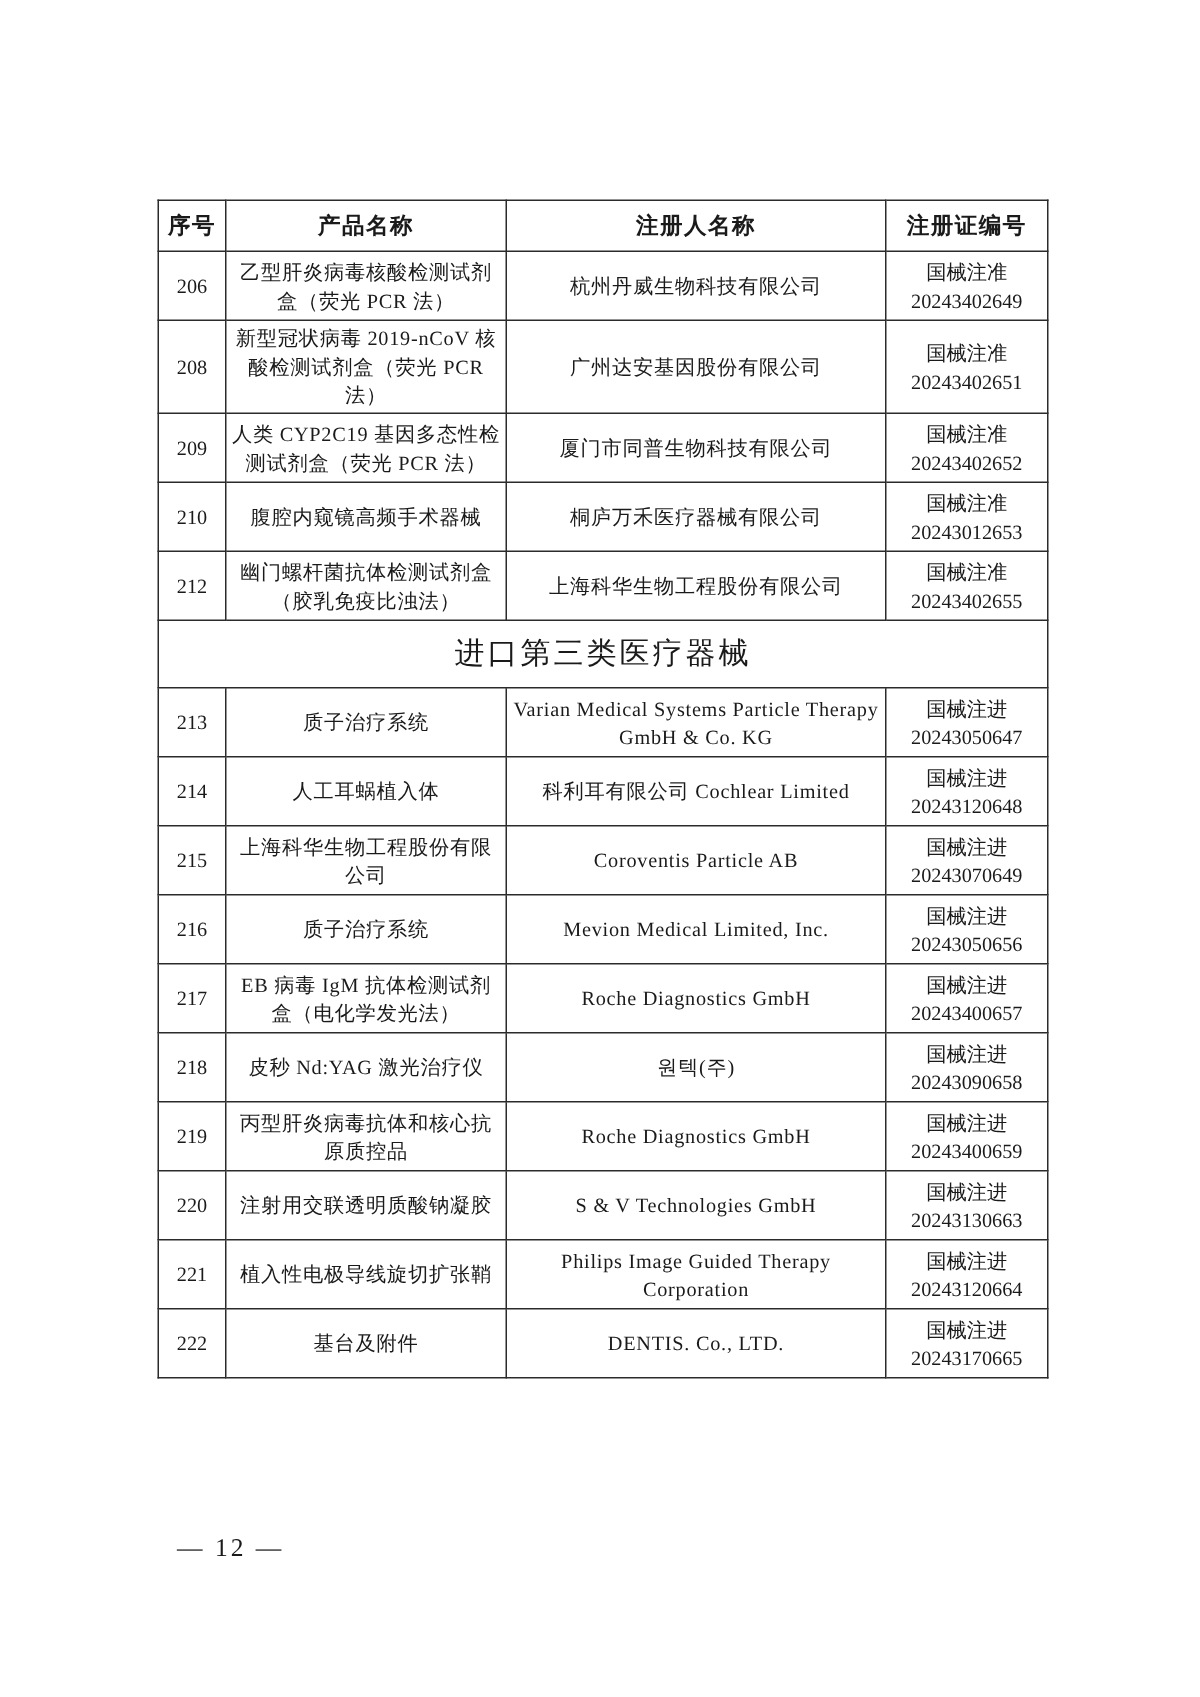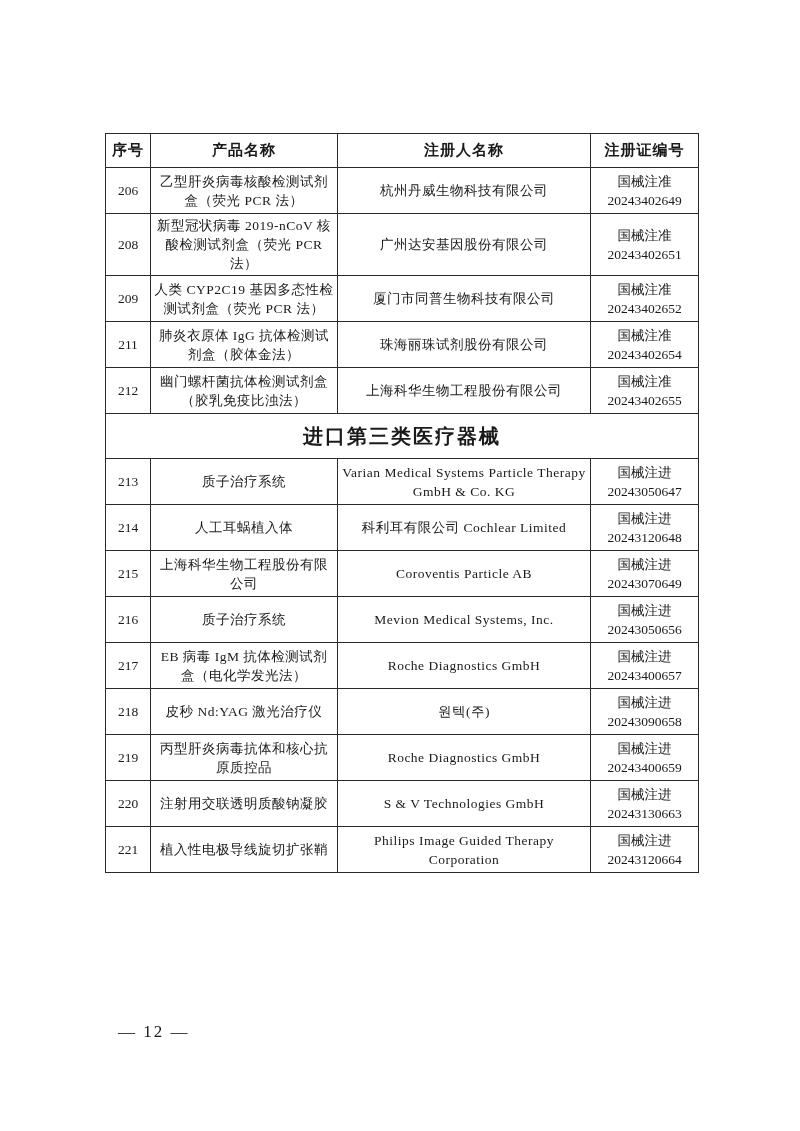--- a/index.html
+++ b/index.html
@@ -42,21 +42,21 @@
     line-height: 19px;
     height: 41px;
   }
   .col-no      { width: 45px; }
   .col-product { width: 187px; }
   .col-registrant { width: 253px; }
   .col-cert    { width: 108px; }
   td.cell-product, td.cell-registrant { letter-spacing: 0.5px; }
   tr.section-row td {
     font-size: 20px;
-    font-weight: bold;
+    font-weight: normal;
     height: 40px;
     letter-spacing: 2px;
   }
   .page-footer {
     position: absolute;
     left: 118px;
     top: 1022px;
     font-size: 17px;
     letter-spacing: 2px;
   }
@@ -102,26 +102,26 @@
         <tr>
           <td class="cell-no">209</td>
           <td class="cell-product">人类 CYP2C19 基因多态性检测试剂盒（荧光 PCR 法）</td>
           <td class="cell-registrant">厦门市同普生物科技有限公司</td>
           <td class="cell-cert">
             <div>国械注准</div>
             <div>20243402652</div>
           </td>
         </tr>
         <tr>
-          <td class="cell-no">211</td>
-          <td class="cell-product">肺炎衣原体 IgG 抗体检测试剂盒（胶体金法）</td>
-          <td class="cell-registrant">珠海丽珠试剂股份有限公司</td>
-          <td class="cell-cert">
-            <div>国械注准</div>
-            <div>20243402654</div>
+          <td class="cell-no">210</td>
+          <td class="cell-product">腹腔内窥镜高频手术器械</td>
+          <td class="cell-registrant">桐庐万禾医疗器械有限公司</td>
+          <td class="cell-cert">
+            <div>国械注准</div>
+            <div>20243012653</div>
           </td>
         </tr>
         <tr>
           <td class="cell-no">212</td>
           <td class="cell-product">幽门螺杆菌抗体检测试剂盒（胶乳免疫比浊法）</td>
           <td class="cell-registrant">上海科华生物工程股份有限公司</td>
           <td class="cell-cert">
             <div>国械注准</div>
             <div>20243402655</div>
           </td>
@@ -152,21 +152,21 @@
           <td class="cell-product">上海科华生物工程股份有限公司</td>
           <td class="cell-registrant">Coroventis Particle AB</td>
           <td class="cell-cert">
             <div>国械注进</div>
             <div>20243070649</div>
           </td>
         </tr>
         <tr>
           <td class="cell-no">216</td>
           <td class="cell-product">质子治疗系统</td>
-          <td class="cell-registrant">Mevion Medical Systems, Inc.</td>
+          <td class="cell-registrant">Mevion Medical Limited, Inc.</td>
           <td class="cell-cert">
             <div>国械注进</div>
             <div>20243050656</div>
           </td>
         </tr>
         <tr>
           <td class="cell-no">217</td>
           <td class="cell-product">EB 病毒 IgM 抗体检测试剂盒（电化学发光法）</td>
           <td class="cell-registrant">Roche Diagnostics GmbH</td>
           <td class="cell-cert">
@@ -201,19 +201,28 @@
             <div>20243130663</div>
           </td>
         </tr>
         <tr>
           <td class="cell-no">221</td>
           <td class="cell-product">植入性电极导线旋切扩张鞘</td>
           <td class="cell-registrant">Philips Image Guided Therapy Corporation</td>
           <td class="cell-cert">
             <div>国械注进</div>
             <div>20243120664</div>
+          </td>
+        </tr>
+        <tr>
+          <td class="cell-no">222</td>
+          <td class="cell-product">基台及附件</td>
+          <td class="cell-registrant">DENTIS. Co., LTD.</td>
+          <td class="cell-cert">
+            <div>国械注进</div>
+            <div>20243170665</div>
           </td>
         </tr>
       </tbody>
   </table>
 
   <div class="page-footer">— 12 —</div>
 </div>
 
 </body></html>

